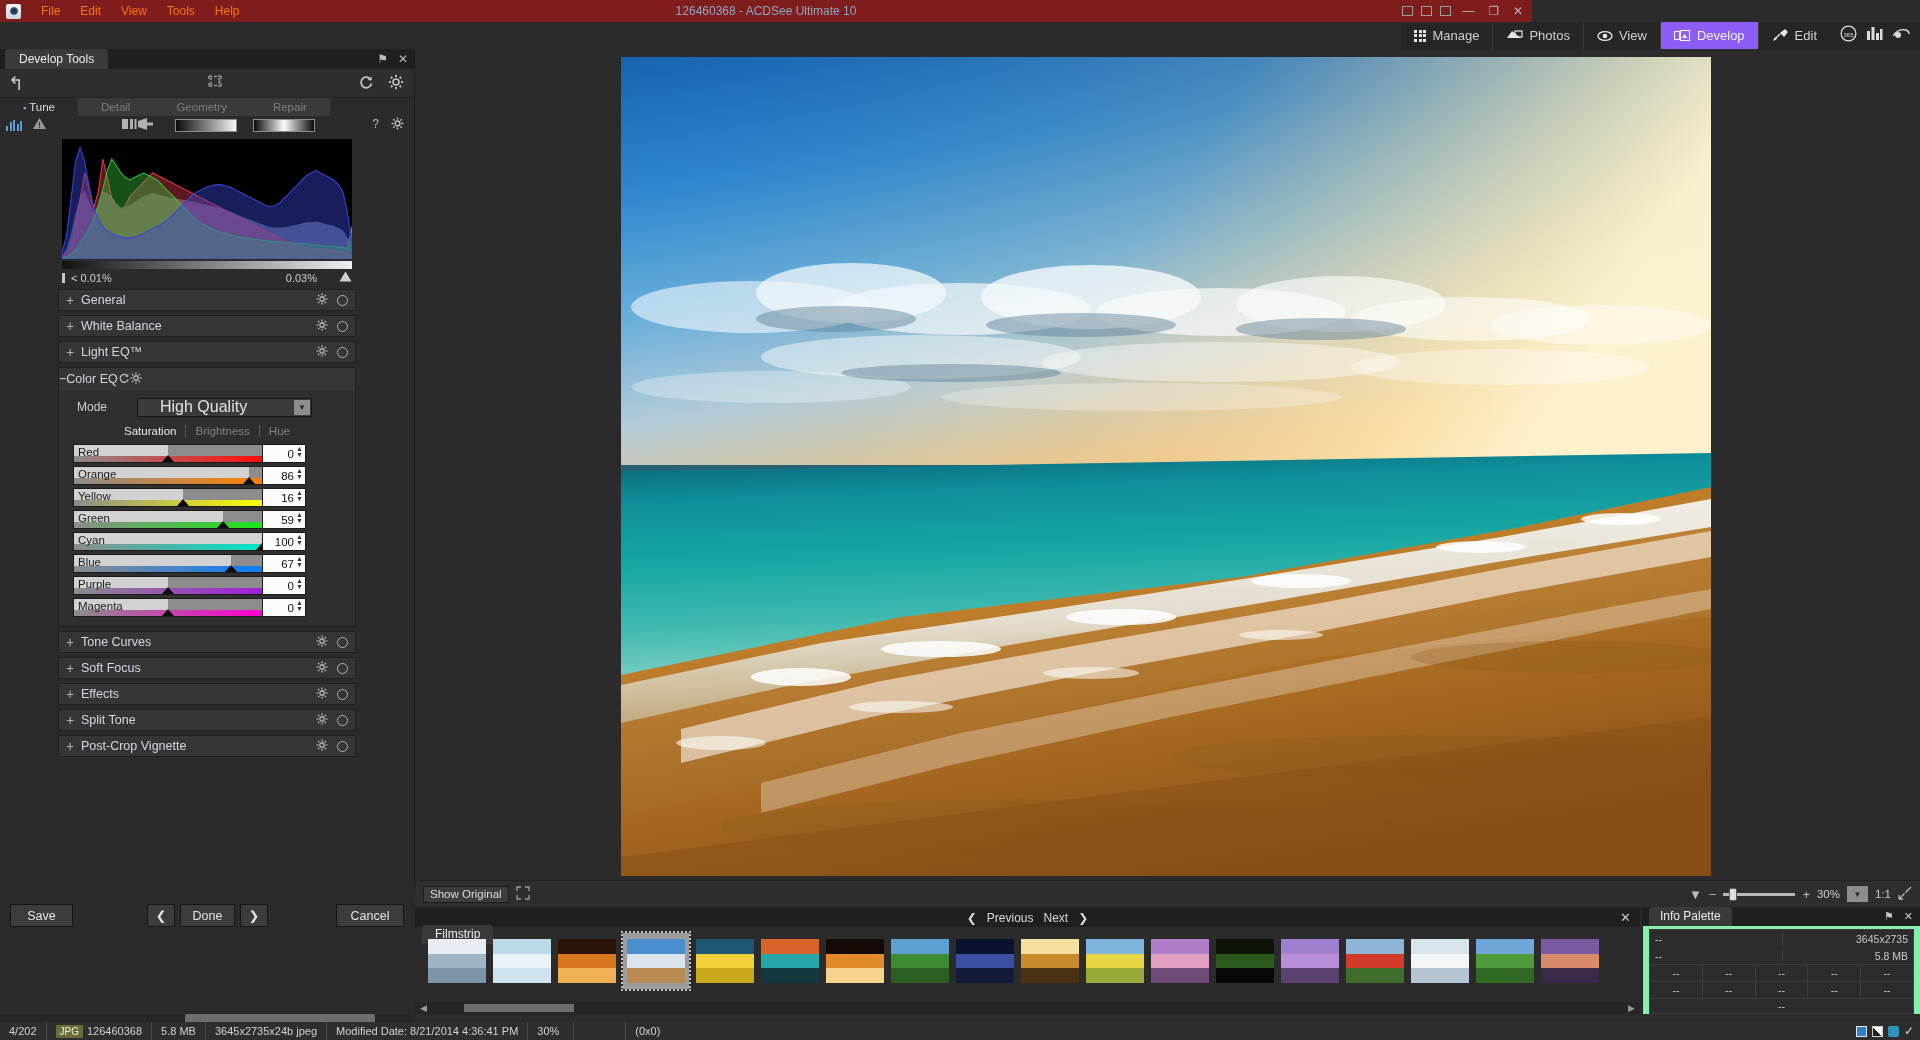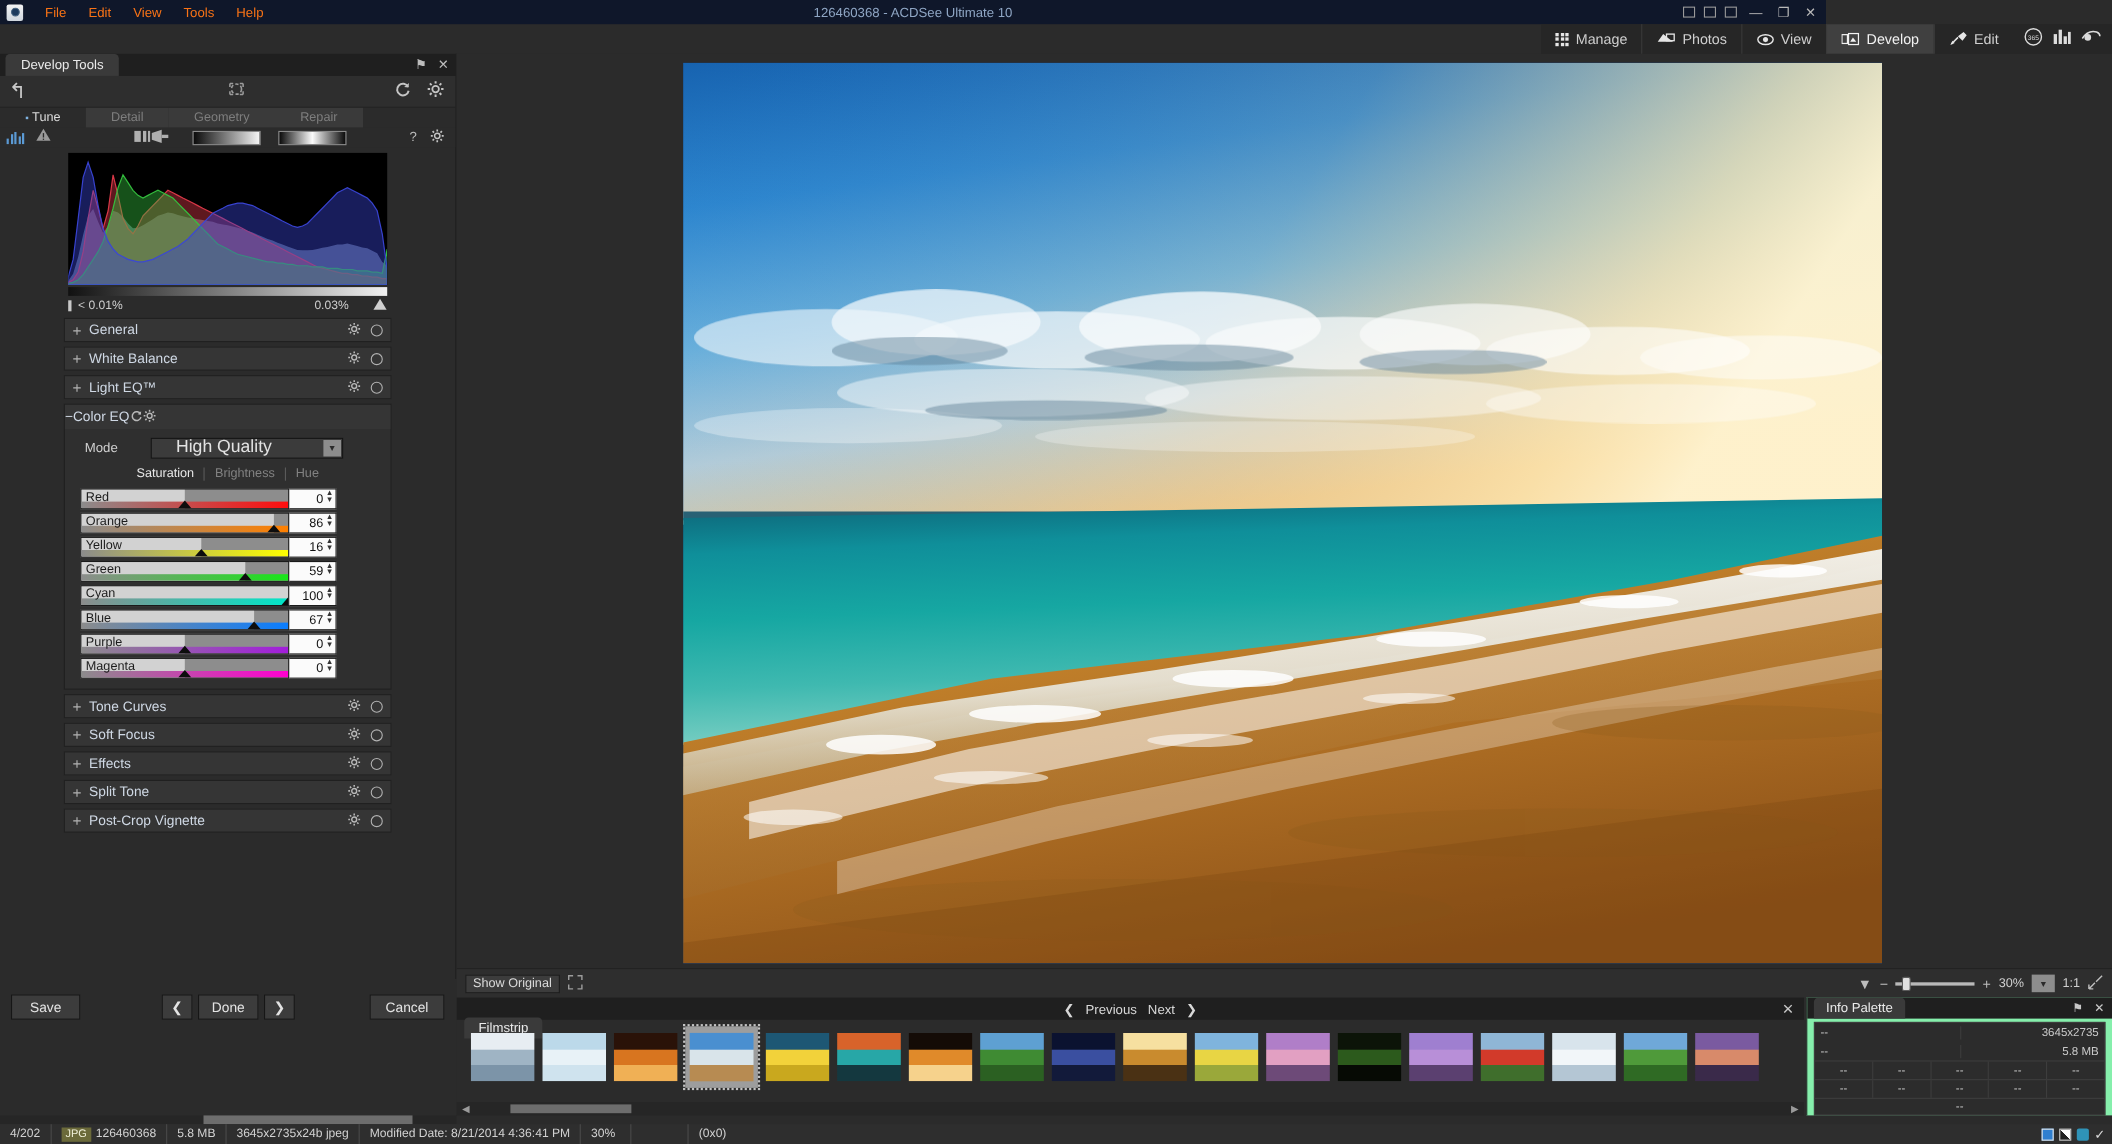--- a/index.html
+++ b/index.html
@@ -8,22 +8,22 @@
     background: #2b2b2b;
     font-family: "Liberation Sans", sans-serif;
     overflow: hidden;
     color: #d7d7d7;
     -webkit-font-smoothing: antialiased;
   }
   #app { position: relative; width: 1920px; height: 1040px; }
 
   
   .titlebar {
-    position: absolute; left: 0; top: 0; width: 1660px; height: 22px;
-    background: #0f172a; display: flex; align-items: center;
+    position: absolute; left: 0; top: 0; width: 1532px; height: 22px;
+    background: #7f1d1d; display: flex; align-items: center;
   }
   .title-text {
     position: absolute; left: 0; right: 0; text-align: center;
     font-size: 12px; color: #8fa6c4; line-height: 22px;
   }
   .tb-right { position: absolute; right: 6px; top: 0; height: 22px; display: flex; align-items: center; gap: 8px; }
   .tb-sq { width: 11px; height: 10px; border: 1px solid #9a9a9a; }
   .tb-glyph { font-size: 12px; color: #b9b9b9; line-height: 22px; padding: 0 3px; }
 
   
@@ -44,21 +44,21 @@
   
   .modebar {
     position: absolute; right: 0; top: 22px; height: 27px;
     display: flex; align-items: stretch; background: #262626;
   }
   .mode-tab {
     display: flex; align-items: center; gap: 6px; padding: 0 13px;
     font-size: 13px; color: #cfcfcf; cursor: default;
     border-left: 1px solid #3a3a3a;
   }
-  .mode-tab.active { background: #404040; color: #f2f2f2; }
+  .mode-tab.active { background: #8b5cf6; color: #f2f2f2; }
   .mode-tab:first-child { border-left: none; }
   .mode-ico { display: inline-block; line-height: 0; }
   .grid-ico { display: grid; grid-template-columns: repeat(3,3px); grid-template-rows: repeat(3,3px); gap: 1.5px; }
   .grid-ico i { background: #e6e6e6; display: block; width: 3px; height: 3px; }
   .mode-extra { display: flex; align-items: center; gap: 9px; padding: 0 10px; }
 
   
   .leftpanel {
     position: absolute; left: 0; top: 49px; width: 415px; height: 841px;
     background: #2b2b2b; border-right: 1px solid #1c1c1c;

